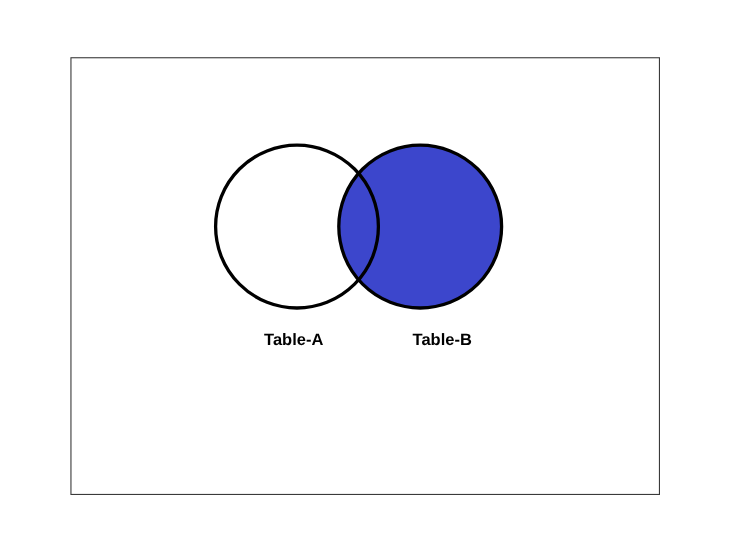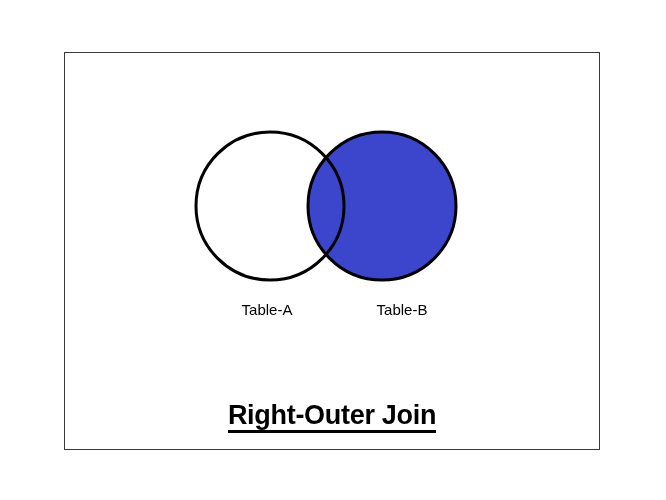--- a/index.html
+++ b/index.html
@@ -43,21 +43,21 @@
     position: absolute;
     left: 0;
     top: 0;
     width: 666px;
     height: 500px;
     pointer-events: auto;
   }
   .circle-label {
     position: absolute;
     font-family: "Liberation Sans", sans-serif;
-    font-weight: normal;
+    font-weight: bold;
     font-size: 15px;
     color: #000000;
     letter-spacing: 0px;
     white-space: nowrap;
     text-align: center;
   }
   #label-table-a {
     left: 230px;
     top: 301px;
     width: 74px;
@@ -111,17 +111,14 @@
       <circle id="circle-left-outline" cx="270" cy="206" r="74" fill="none" stroke="#000000" stroke-width="3"></circle>
 
       <circle id="circle-right-outline" cx="382" cy="206" r="74" fill="none" stroke="#000000" stroke-width="3"></circle>
     </svg>
   </div>
 
   <div class="circle-label" id="label-table-a">Table-A</div>
 
   <div class="circle-label" id="label-table-b">Table-B</div>
 
-  <div id="join-title">
-    <span class="title-text">Right-Outer Join</span>
-  </div>
 
 </div>
 
 </body></html>

